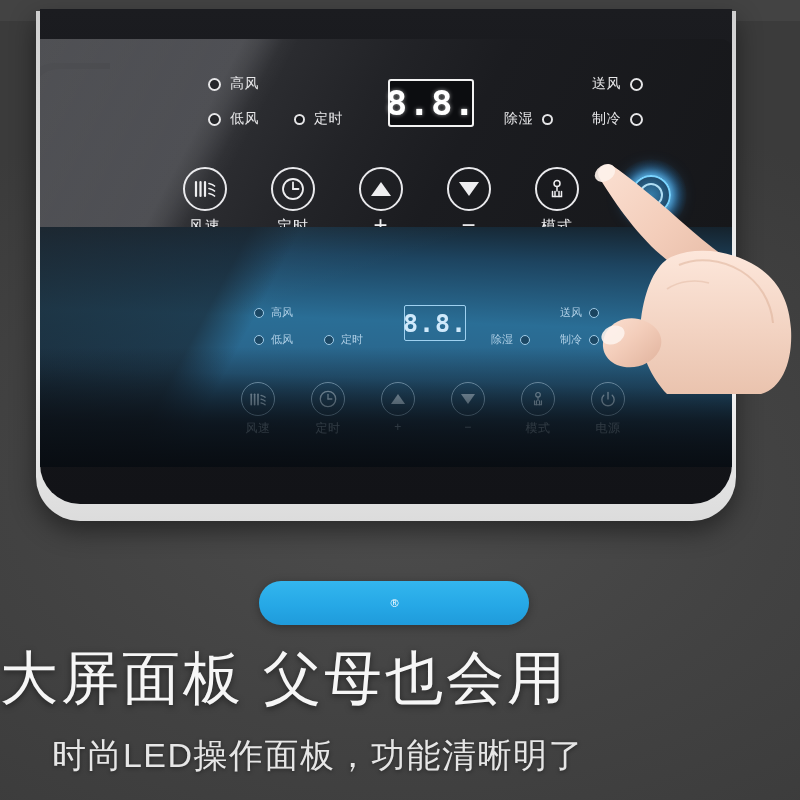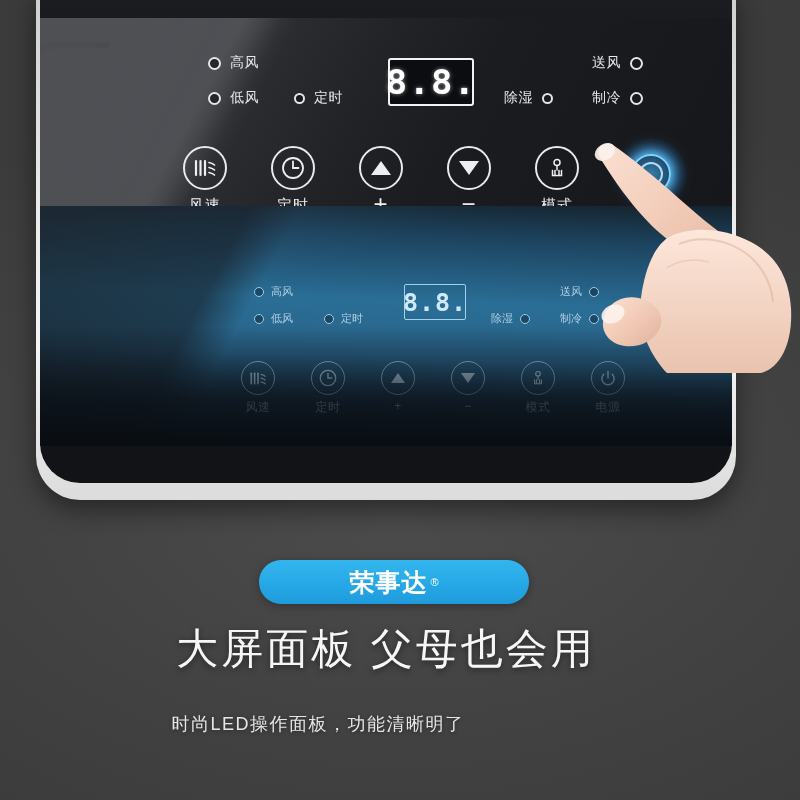--- a/index.html
+++ b/index.html
@@ -9,20 +9,21 @@
     background:#434343;
     overflow:hidden;
     position:relative;
   }
 
   
   #page {
     position:absolute; inset:0;
     background:
       radial-gradient(ellipse 700px 420px at 50% 62%, #4c4c4c 0%, #424242 55%, #3b3b3b 100%);
+    margin-top: 21px;
   }
 
   
   .device-shell {
     position:absolute;
     left:36px; top:-10px; width:700px; height:510px;
     border-radius:0 0 44px 44px;
     background:linear-gradient(180deg,#cfcfcf 0%,#e9e9e9 40%,#f4f4f4 70%,#dcdcdc 100%);
     box-shadow:0 10px 26px rgba(0,0,0,.45);
   }
@@ -187,27 +188,27 @@
     background:linear-gradient(180deg,#33b6ee 0%,#26a8e6 55%,#1f9bdb 100%);
     display:flex; align-items:center; justify-content:center; gap:2px;
     box-shadow:0 2px 10px rgba(0,0,0,.3);
   }
   .logo-cn{ color:#fff; font-size:25px; font-weight:bold; letter-spacing:1px; }
   .logo-en{ color:#fff; font-size:25px; font-weight:bold; letter-spacing:-.4px; }
   .logo-r{ color:#fff; font-size:11px; vertical-align:super; margin-left:1px; }
 
   
   .headline{
-    position:absolute; left:0; top:627px; width:772px; text-align:center;
-    color:#f6f6f6; font-size:42px; letter-spacing:3px; line-height:1.05;
+    position:absolute; left:0; top:627px; width:772px; 
+    color:#f6f6f6; font-size:58px; letter-spacing:3px; line-height:1.05;
     text-shadow:0 2px 6px rgba(0,0,0,.5);
   }
   .subtitle{
     position:absolute; left:0; top:712px; width:636px; text-align:center;
-    color:#e6e6e6; font-size:18px; letter-spacing:1.5px;
+    color:#e6e6e6; font-size:34px; letter-spacing:1.5px;
     text-shadow:0 1px 4px rgba(0,0,0,.45);
   }
 </style>
 </head>
 <body>
 
 <div id="page">
 
   <div class="device-shell"></div>
 
@@ -449,20 +450,19 @@
                C58 232 76 226 84 212 C90 200 84 188 70 182 Z" fill="url(#skin)"></path>
 
       <ellipse cx="38" cy="196" rx="12" ry="9" transform="rotate(-24 38 196)" fill="#fdf2ec" opacity=".9"></ellipse>
 
       <path d="M104 126 C122 118 146 120 166 132 C184 143 196 162 198 184" fill="none" stroke="#d8a88f" stroke-width="2" opacity=".45"></path>
       <path d="M92 150 C104 142 120 140 134 144" fill="none" stroke="#d8a88f" stroke-width="1.6" opacity=".35"></path>
     </svg>
   </div>
 
   <div class="logo-pill">
-    <span class="logo-cn">荣事达</span>
     <span class="logo-r">®</span>
   </div>
 
   <div class="headline">大屏面板  父母也会用</div>
   <div class="subtitle">时尚LED操作面板，功能清晰明了</div>
 
 </div>
 
 </body></html>

